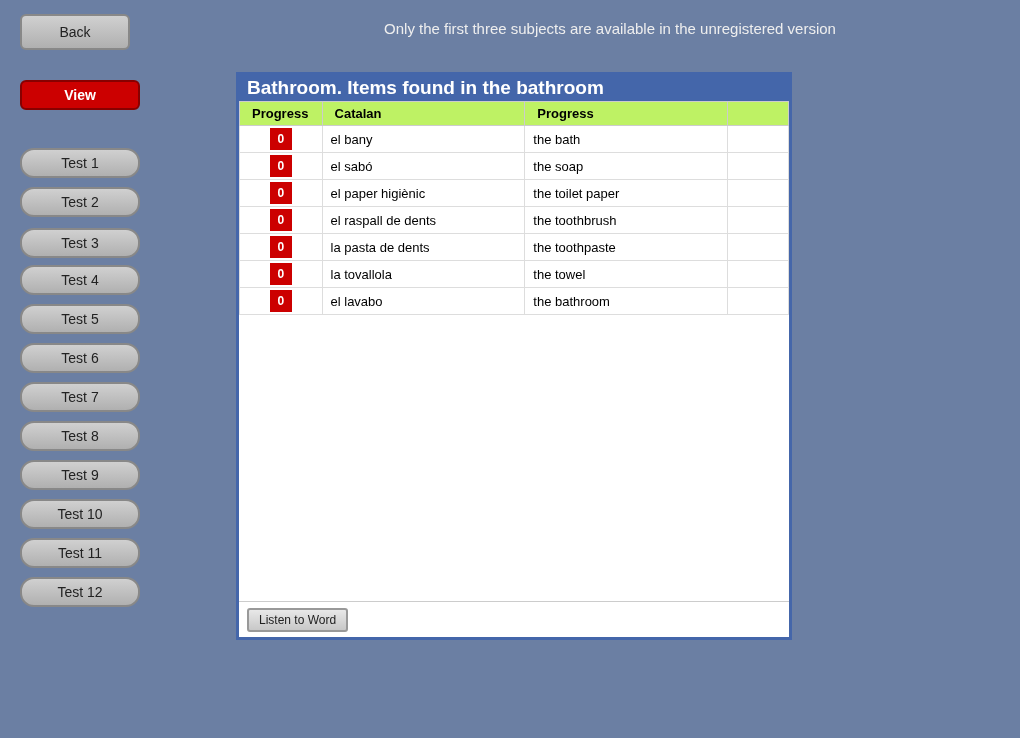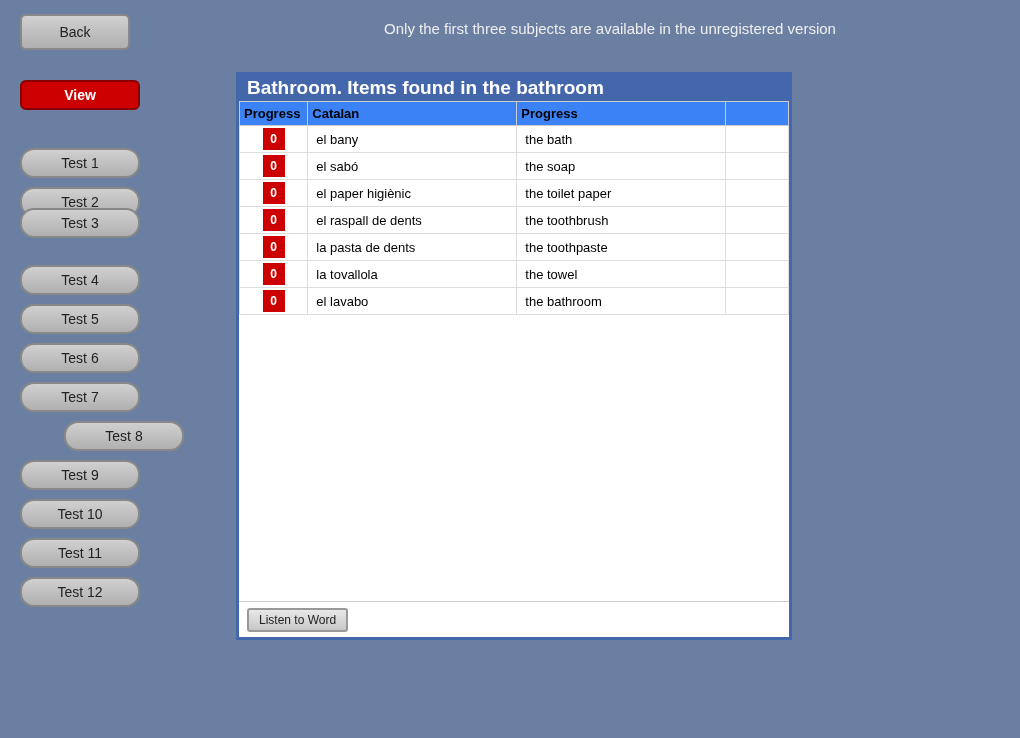--- a/index.html
+++ b/index.html
@@ -105,23 +105,23 @@
       overflow-y: auto;
       height: calc(100% - 26px - 36px);
     }
 
     table {
       width: 100%;
       border-collapse: collapse;
     }
 
     thead th {
-      background: #3b82f6;
+      background: #bef264;
       border: 1px solid #ccc;
-      padding: 4px 4px;
+      padding: 4px 12px;
       text-align: left;
       font-weight: bold;
       font-size: 13px;
       margin-top: 19px;
     }
 
     .th-progress { width: 60px; }
     .th-catalan { width: 200px; }
     .th-english { width: 200px; }
     .th-extra { width: 60px; }
@@ -177,26 +177,26 @@
 
 <button id="back-button">Back</button>
 
 <div id="notice-text">Only the first three subjects are available in the unregistered version</div>
 
 <button id="view-button">View</button>
 
 <div id="test-buttons-container">
     <button class="test-button" style="top: 148px;">Test 1</button>
     <button class="test-button" style="top: 187px;">Test 2</button>
-    <button class="test-button" style="top: 208px;">Test 3</button>
+    <button class="test-button" style="top: 228px;">Test 3</button>
     <button class="test-button" style="top: 265px;">Test 4</button>
     <button class="test-button" style="top: 304px;">Test 5</button>
     <button class="test-button" style="top: 343px;">Test 6</button>
     <button class="test-button" style="top: 382px;">Test 7</button>
-    <button class="test-button" style="top: 421px; margin-left: 44px;">Test 8</button>
+    <button class="test-button" style="top: 421px;">Test 8</button>
     <button class="test-button" style="top: 460px;">Test 9</button>
     <button class="test-button" style="top: 499px;">Test 10</button>
     <button class="test-button" style="top: 538px;">Test 11</button>
     <button class="test-button" style="top: 577px;">Test 12</button>
   </div>
 
 <div id="main-panel">
   <div id="panel-title">Bathroom. Items found in the bathroom</div>
   <div id="table-container">
     <table>

